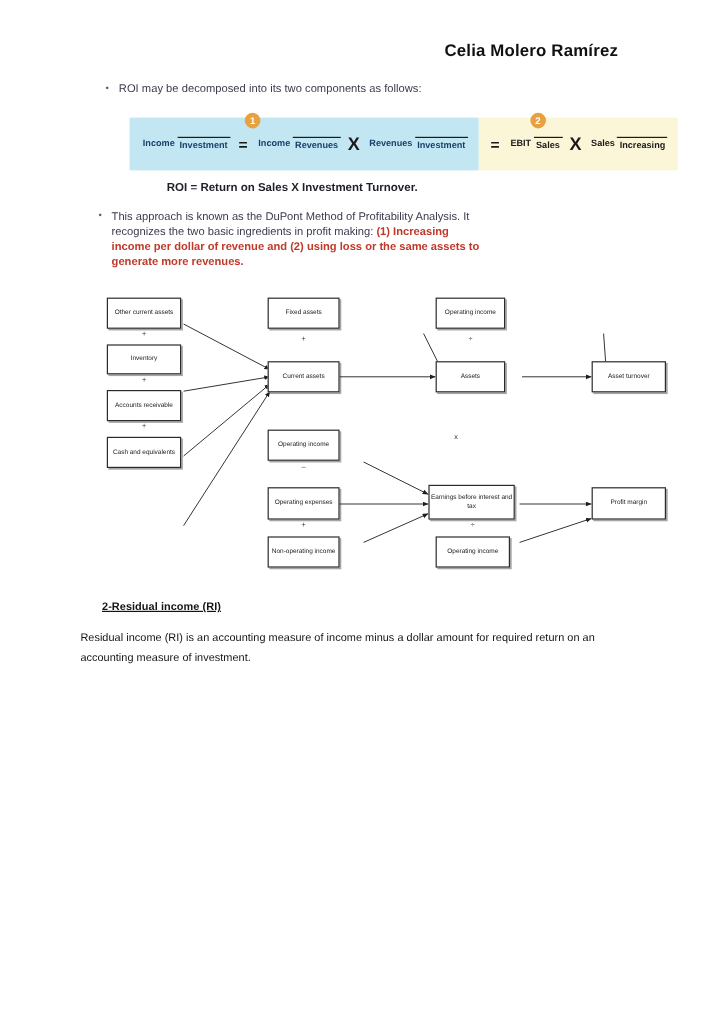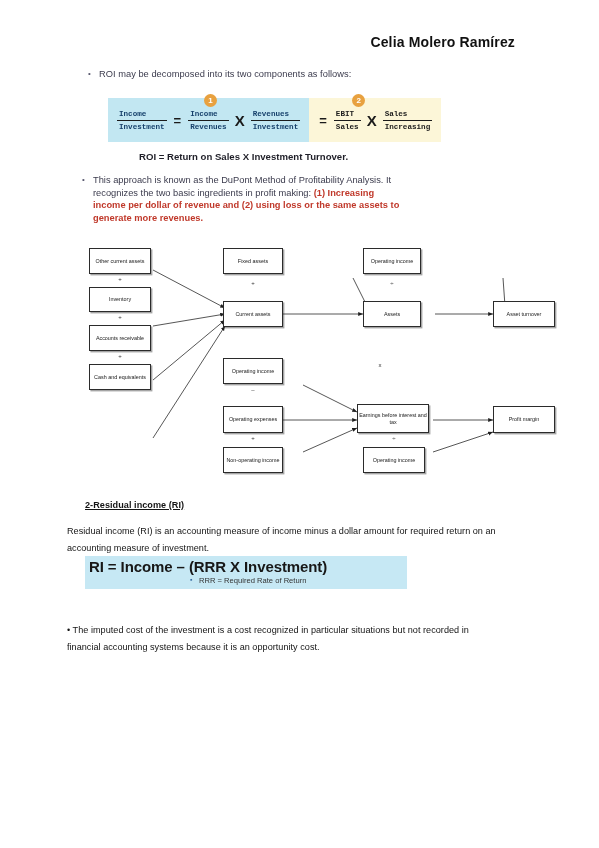--- a/index.html
+++ b/index.html
@@ -70,25 +70,24 @@
   .fbox {
     display: flex;
     align-items: center;
     position: relative;
     padding: 0 6px;
   }
   .fbox.cyan { background: #c2e7f2; }
   .fbox.yellow { background: #fcf6d8; }
   .frac {
     display: inline-flex;
-    flex-direction: column;
-    align-items: flex-start;
+    flex-direction: row;
+    align-items: flex-end;
     line-height: 10px;
     padding: 0 3px;
-    font-family: Liberation Mono, monospace;
   }
   .frac .num {
     font-size: 7.6px;
     font-weight: bold;
     color: #16406b;
     padding: 0 2px 1px 2px;
     filter: blur(0.18px);
   }
   .frac .den {
     font-size: 7.6px;
@@ -374,20 +373,15 @@
     <div class="node" style="left:272px; top:164px; width:72px; height:29px;">Earnings before interest and tax</div>
     <div class="node" style="left:278px; top:207px; width:62px; height:26px;">Operating income</div>
     <div class="op" style="left:302px; top:195px;">÷</div>
 
     <div class="node" style="left:408px; top:166px; width:62px; height:27px;">Profit margin</div>
   </div>
 
   <div class="sec-title">2-Residual income (RI)</div>
   <div class="para" id="para1">Residual income (RI) is an accounting measure of income minus a dollar amount for required return on an accounting measure of investment.</div>
 
-  <div class="ri-box">
-    <div class="ri-main">RI = Income – (RRR X Investment)</div>
-    <div class="ri-sub">RRR = Required Rate of Return</div>
-  </div>
-
-  <div class="para" id="para4">• The imputed cost of the investment is a cost recognized in particular situations but not recorded in financial accounting systems because it is an opportunity cost.</div>
+
 
 </div>
 
 </body></html>

